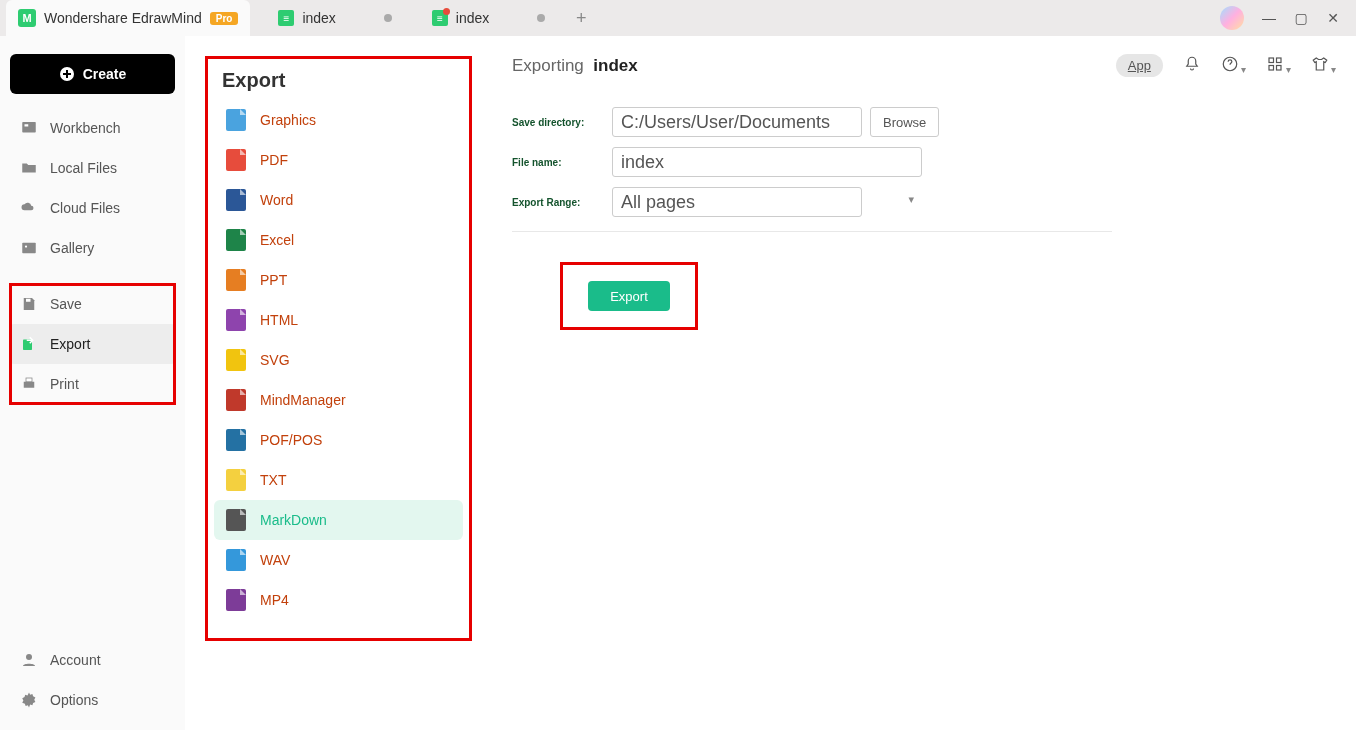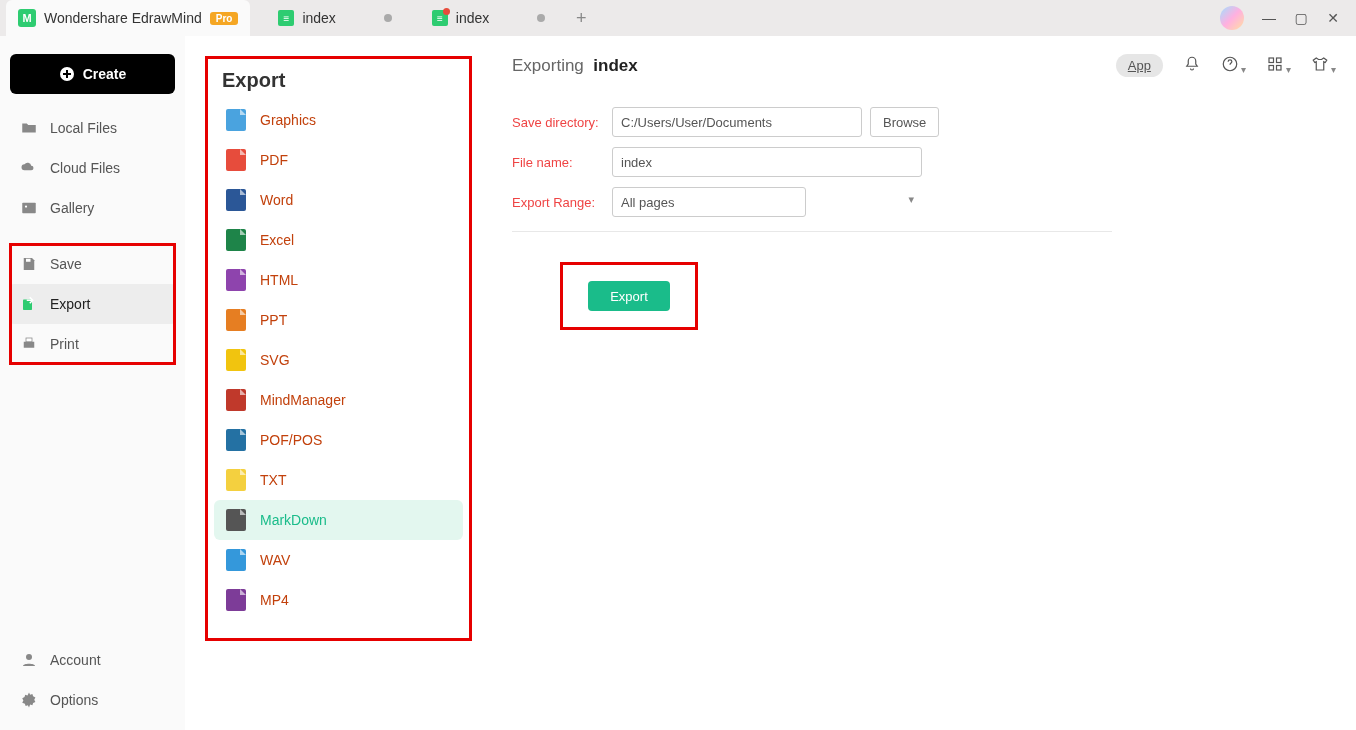--- a/index.html
+++ b/index.html
@@ -37,22 +37,22 @@
 .ficon::before { content:''; position:absolute; top:0; right:0; width:6px; height:6px; background:rgba(255,255,255,.6); clip-path:polygon(0 0,100% 100%,0 100%); }
 .maincol { flex:1; padding:18px 20px; position:relative; }
 .toprow { display:flex; align-items:center; gap:10px; margin-bottom:30px; }
 .page-title { font-size:17px; color:#666; }
 .page-title b { color:#222; font-weight:700; }
 .tool-right { margin-left:auto; display:flex; align-items:center; gap:20px; color:#555; }
 .app-pill { background:#e6e6e6; padding:4px 12px; border-radius:12px; font-size:13px;text-decoration:underline; }
 .icon-btn svg { width:18px; height:18px; fill:none; stroke:#555; stroke-width:1.6; }
 .form { max-width:600px; }
 .frow { display:flex; align-items:center; margin-bottom:10px; }
-.flabel { width:100px; color:#ef4444; font-size:13px; }
-.finput { flex:1; height:30px; border:1px solid #ccc; border-radius:3px; padding:0 8px; font-size:13px; color:#555; background:#fff; }
+.flabel { width:100px; color:#14532d; font-size:10px;font-weight:bold; }
+.finput { flex:1; height:30px; border:1px solid #ccc; border-radius:3px; padding:0 8px; font-size:18px; color:#555; background:#fff; }
 .browse-btn { margin-left:8px; height:30px; padding:0 12px; border:1px solid #ccc; border-radius:3px; background:#fff; font-size:13px; color:#555; cursor:pointer; }
 .select-wrap { position:relative; flex:1; }
 .select-wrap::after { content:'▾'; position:absolute; right:8px; top:6px; color:#888; font-size:11px; }
 .divider { height:1px; background:#e8e8e8; margin:14px 0 30px; }
 .export-box { border:3px solid #e60000; width:138px; height:68px; display:flex; align-items:center; justify-content:center; margin-left:48px; }
 .export-btn { background:#1abc8a; color:#fff; border:none; border-radius:4px; height:30px; padding:0 22px; font-size:13px; cursor:pointer; }
 </style>
 </head>
 <body>
 
@@ -85,20 +85,27 @@
   <div class="leftcol">
     <div class="create-btn">
       <svg width="16" height="16" viewBox="0 0 16 16">
           <circle cx="8" cy="8" r="7" fill="#fff"></circle>
           <path d="M8 4v8M4 8h8" stroke="#000" stroke-width="2"></path>
         </svg>
       <span>Create</span>
     </div>
     <div class="nav-item">
         <svg viewBox="0 0 24 24">
+          <rect x="3" y="4" width="18" height="14" rx="1"></rect>
+          <rect x="6" y="7" width="5" height="3" fill="#fff"></rect>
+        </svg>
+        <span>Workbench</span>
+      </div>
+    <div class="nav-item">
+        <svg viewBox="0 0 24 24">
           <path d="M3 6h6l2 2h10v10H3z"></path>
         </svg>
         <span>Local Files</span>
       </div>
     <div class="nav-item">
         <svg viewBox="0 0 24 24">
           <path d="M6 15a4 4 0 010-8 5 5 0 019 2 3 3 0 010 6z"></path>
         </svg>
         <span>Cloud Files</span>
       </div>
@@ -166,26 +173,26 @@
           </div>
           <div class="exp-item">
             <span class="ficon" style="background: rgb(43, 87, 151);"></span>
             <span>Word</span>
           </div>
           <div class="exp-item">
             <span class="ficon" style="background: rgb(30, 132, 73);"></span>
             <span>Excel</span>
           </div>
           <div class="exp-item">
+            <span class="ficon" style="background: rgb(230, 126, 34);"></span>
+            <span>PPT</span>
+          </div>
+          <div class="exp-item">
             <span class="ficon" style="background: rgb(142, 68, 173);"></span>
             <span>HTML</span>
-          </div>
-          <div class="exp-item">
-            <span class="ficon" style="background: rgb(230, 126, 34);"></span>
-            <span>PPT</span>
           </div>
           <div class="exp-item">
             <span class="ficon" style="background: rgb(241, 196, 15);"></span>
             <span>SVG</span>
           </div>
           <div class="exp-item">
             <span class="ficon" style="background: rgb(192, 57, 43);"></span>
             <span>MindManager</span>
           </div>
           <div class="exp-item">

